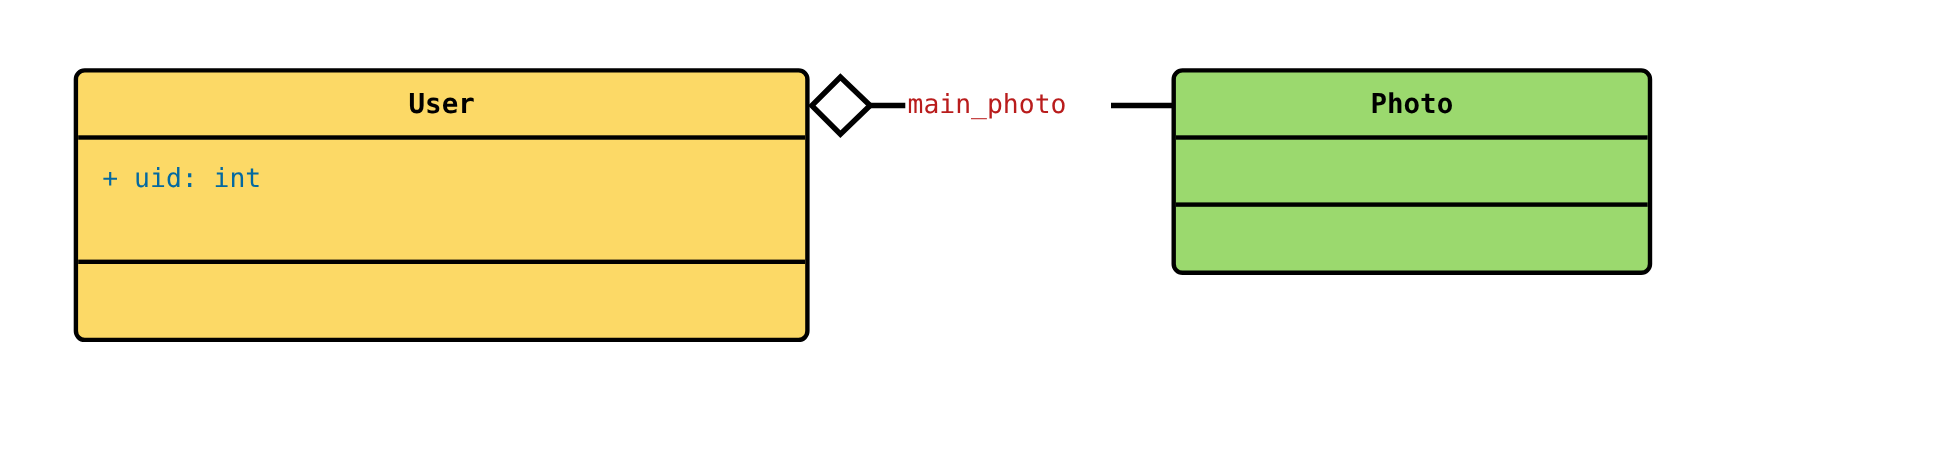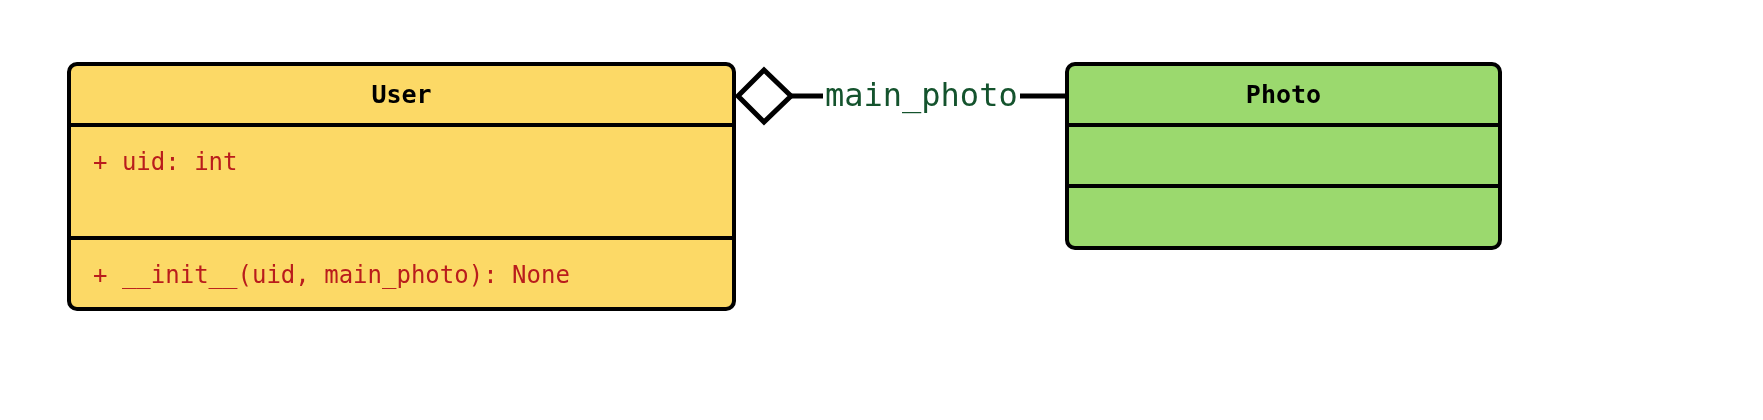--- a/index.html
+++ b/index.html
@@ -90,21 +90,21 @@
   }
 
   .user-class .compartment.operations {
     height: 67px;
     padding: 20px 0 0 22px;
   }
 
   .member-line {
     font-size: 24px;
     line-height: 31px;
-    color: #b91c1c;
+    color: #0369a1;
     white-space: pre;
   }
 
   .member-line .type-ref {
     font-weight: bold;
   }
 
   
   .link-layer {
     position: absolute;
@@ -113,46 +113,43 @@
     width: 1763px;
     height: 420px;
     pointer-events: none;
   }
   .link-layer svg { display: block; }
 
   .link-label {
     position: absolute;
     left: 823px;
     top: 80px;
-    font-size: 32px;
+    font-size: 24px;
     line-height: 30px;
-    color: #14532d;
+    color: #b91c1c;
     white-space: pre;
     background: #ffffff;
     padding: 0 2px;
   }
 </style>
 </head>
 <body>
 
 <div id="diagram-canvas">
 
   <div class="uml-class user-class">
 
     <div class="compartment title divided">
       <span class="class-name">User</span>
     </div>
 
     <div class="compartment attributes divided">
       <div class="member-line">+ uid: int</div>
     </div>
 
-    <div class="compartment operations">
-      <div class="member-line">+ __init__(uid, main_photo): None</div>
-    </div>
 
   </div>
 
   <div class="uml-class photo-class">
 
     <div class="compartment title divided">
       <span class="class-name">Photo</span>
     </div>
 
     <div class="compartment attributes divided"></div>

